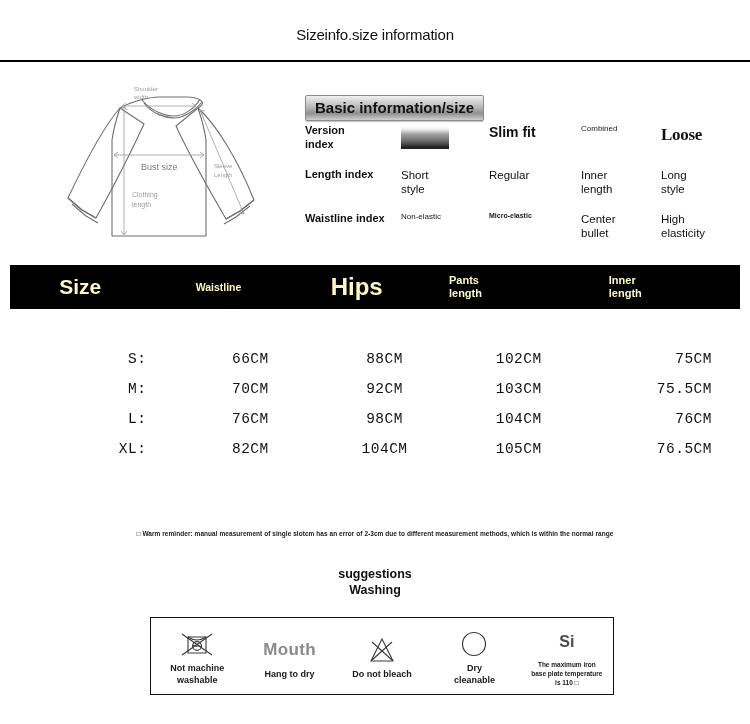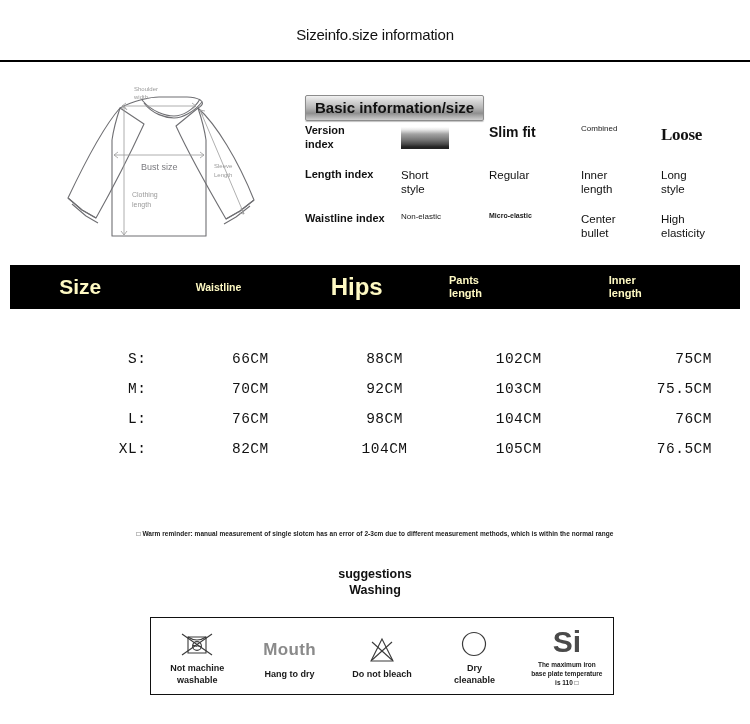--- a/index.html
+++ b/index.html
@@ -210,21 +210,21 @@
     max-width: 92px;
   }
   .wash-label.small { font-size: 6.5px; line-height: 1.35; max-width: 96px; }
   .glyph-text {
     font-size: 17px;
     font-weight: bold;
     color: #8a8a8a;
     letter-spacing: 0.3px;
   }
   .glyph-si {
-    font-size: 30px;
+    font-size: 16px;
     font-weight: bold;
     color: #4a4a4a;
     letter-spacing: 0px;
   }
 </style>
 </head>
 <body>
 
 <div class="page-title">Sizeinfo.size information</div>
 <div class="title-rule"></div>

